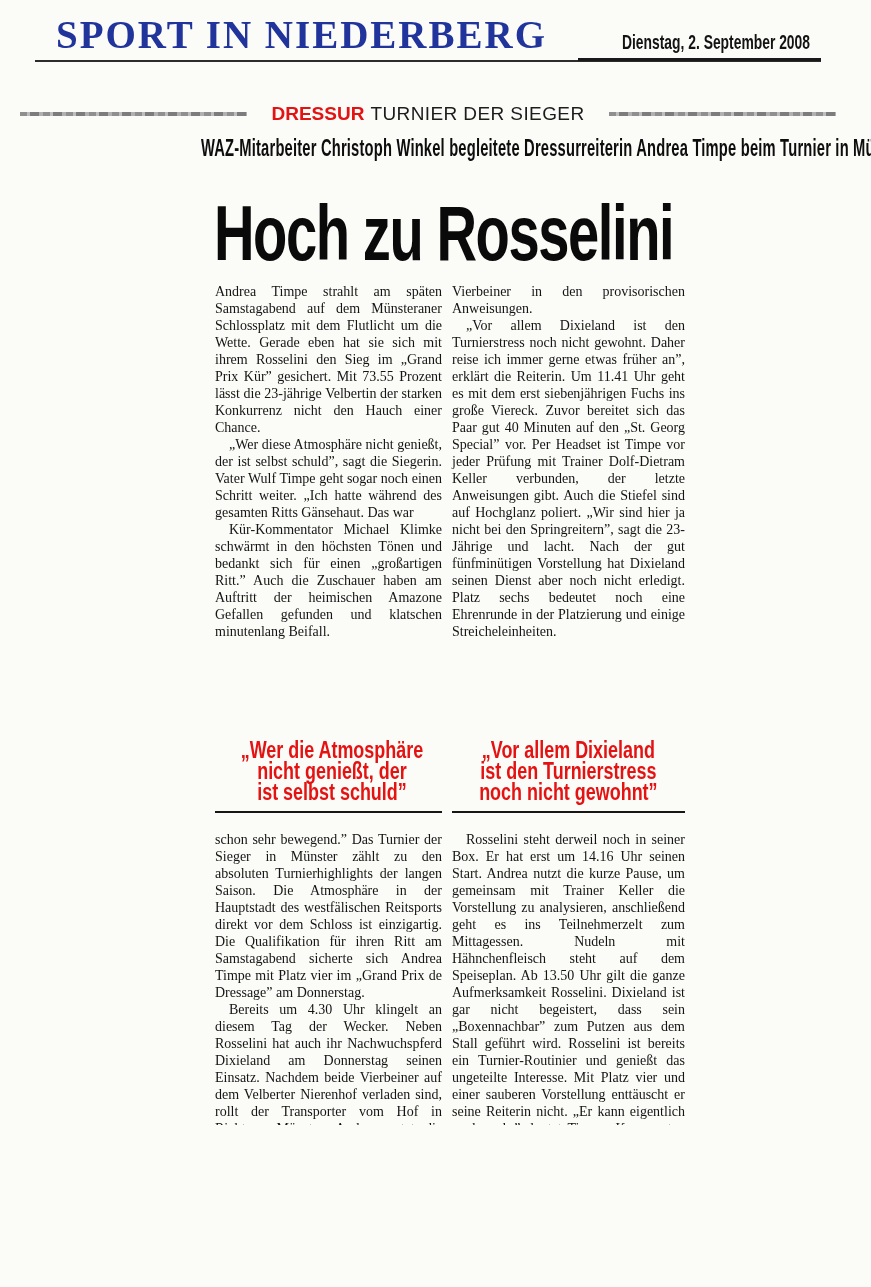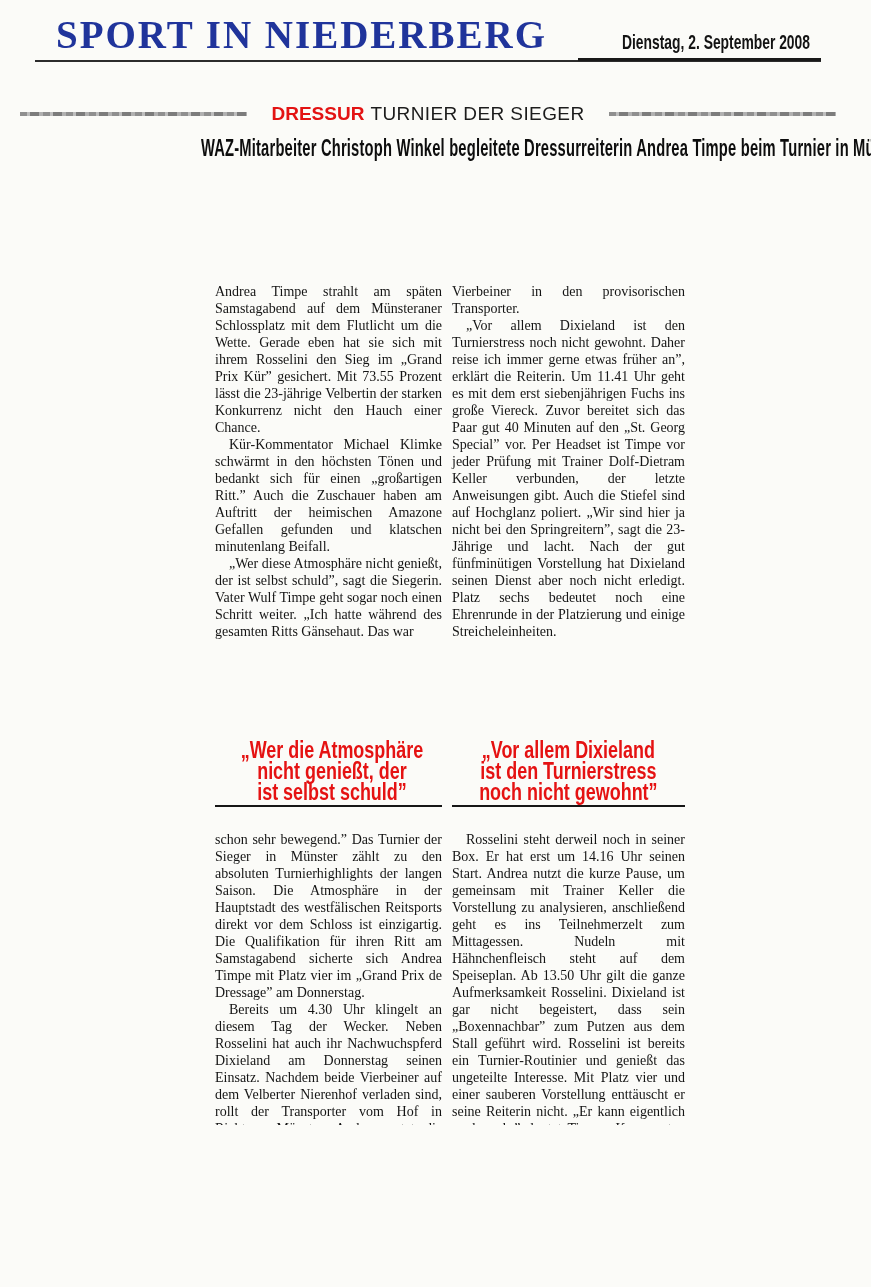--- a/index.html
+++ b/index.html
@@ -122,21 +122,21 @@
     hyphens: auto;
     -webkit-hyphens: auto;
   }
   .body-text p.indent { text-indent: 14px; }
 
   .pullquote {
     position: absolute;
     left: 0; top: 457px;
     width: 100%;
     text-align: center;
-    padding-bottom: 1px;
+    padding-bottom: 7px;
     border-bottom: 2px solid #161616;
   }
   .pq-scale {
     display: inline-block;
     transform: scaleX(0.78);
     transform-origin: 50% 50%;
     white-space: nowrap;
   }
   .pq-line {
     display: block;
@@ -165,43 +165,46 @@
     <div class="kicker-text">
       <span class="kicker-topic">DRESSUR</span><span class="kicker-title">TURNIER DER SIEGER</span>
     </div>
     <div class="kicker-rule"></div>
   </div>
 
   <div class="standfirst">
     <span class="sf-line"><span class="sf-scale">WAZ-Mitarbeiter Christoph Winkel begleitete Dressurreiterin Andrea Timpe beim Turnier in Münster.</span></span>
   </div>
 
+  <div class="headline">
+    <span class="headline-scale">Hoch zu Rosselini</span>
+  </div>
 
   <div class="col col-left">
     <div class="body-text">
       <p>Andrea Timpe strahlt am späten Samstagabend auf dem Münsteraner Schlossplatz mit dem Flutlicht um die Wette. Gerade eben hat sie sich mit ihrem Rosselini den Sieg im „Grand Prix Kür” gesichert. Mit 73.55 Prozent lässt die 23-jährige Velbertin der starken Konkurrenz nicht den Hauch einer Chance.</p>
+      <p class="indent">„Wer diese Atmosphäre nicht genießt, der ist selbst schuld”, sagt die Siegerin. Vater Wulf Timpe geht sogar noch einen Schritt weiter. „Ich hatte während des gesamten Ritts Gänsehaut. Das war</p>
       <p class="indent">Kür-Kommentator Michael Klimke schwärmt in den höchsten Tönen und bedankt sich für einen „großartigen Ritt.” Auch die Zuschauer haben am Auftritt der heimischen Amazone Gefallen gefunden und klatschen minutenlang Beifall.</p>
-      <p class="indent">„Wer diese Atmosphäre nicht genießt, der ist selbst schuld”, sagt die Siegerin. Vater Wulf Timpe geht sogar noch einen Schritt weiter. „Ich hatte während des gesamten Ritts Gänsehaut. Das war</p>
     </div>
     <div class="pullquote">
       <span class="pq-scale">
         <span class="pq-line">„Wer die Atmosphäre</span>
         <span class="pq-line">nicht genießt, der</span>
         <span class="pq-line">ist selbst schuld”</span>
       </span>
     </div>
     <div class="block2 body-text">
       <p>schon sehr bewegend.” Das Turnier der Sieger in Münster zählt zu den absoluten Turnierhighlights der langen Saison. Die Atmosphäre in der Hauptstadt des westfälischen Reitsports direkt vor dem Schloss ist einzigartig. Die Qualifikation für ihren Ritt am Samstagabend sicherte sich Andrea Timpe mit Platz vier im „Grand Prix de Dressage” am Donnerstag.</p>
       <p class="indent">Bereits um 4.30 Uhr klingelt an diesem Tag der Wecker. Neben Rosselini hat auch ihr Nachwuchspferd Dixieland am Donnerstag seinen Einsatz. Nachdem beide Vierbeiner auf dem Velberter Nierenhof verladen sind, rollt der Transporter vom Hof in Richtung Münster. Andrea nutzt die Gelegenheit, um sich noch ein Stündchen auszuruhen. Punkt acht Uhr stehen beide</p>
     </div>
   </div>
 
   <div class="col col-right">
     <div class="body-text">
-      <p>Vierbeiner in den provisorischen Transporter.</p>
+      <p>Vierbeiner in den provisorischen Anweisungen.</p>
       <p class="indent">„Vor allem Dixieland ist den Turnierstress noch nicht gewohnt. Daher reise ich immer gerne etwas früher an”, erklärt die Reiterin. Um 11.41 Uhr geht es mit dem erst siebenjährigen Fuchs ins große Viereck. Zuvor bereitet sich das Paar gut 40 Minuten auf den „St. Georg Special” vor. Per Headset ist Timpe vor jeder Prüfung mit Trainer Dolf-Dietram Keller verbunden, der letzte Anweisungen gibt. Auch die Stiefel sind auf Hochglanz poliert. „Wir sind hier ja nicht bei den Springreitern”, sagt die 23-Jährige und lacht. Nach der gut fünfminütigen Vorstellung hat Dixieland seinen Dienst aber noch nicht erledigt. Platz sechs bedeutet noch eine Ehrenrunde in der Platzierung und einige Streicheleinheiten.</p>
     </div>
     <div class="pullquote">
       <span class="pq-scale">
         <span class="pq-line">„Vor allem Dixieland</span>
         <span class="pq-line">ist den Turnierstress</span>
         <span class="pq-line">noch nicht gewohnt”</span>
       </span>
     </div>
     <div class="block2 body-text">

